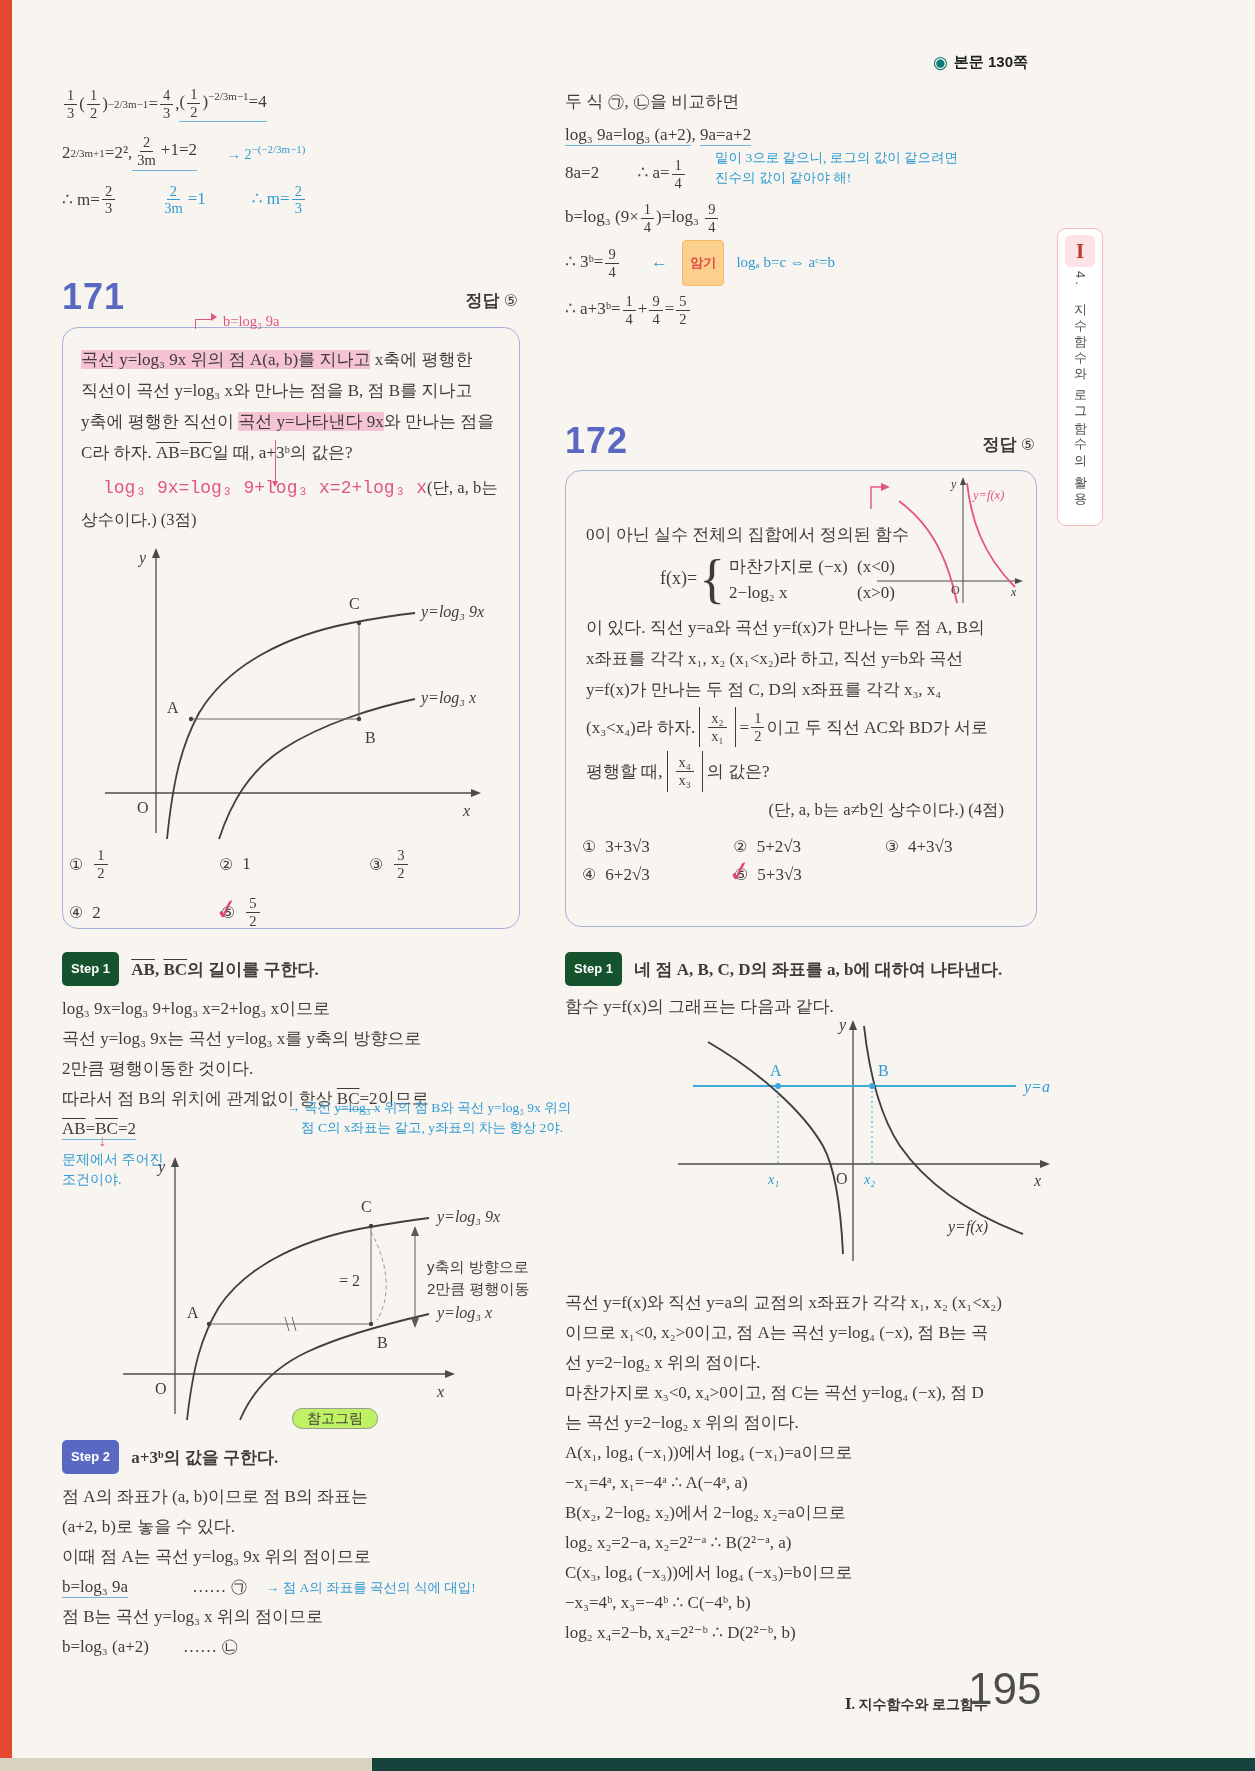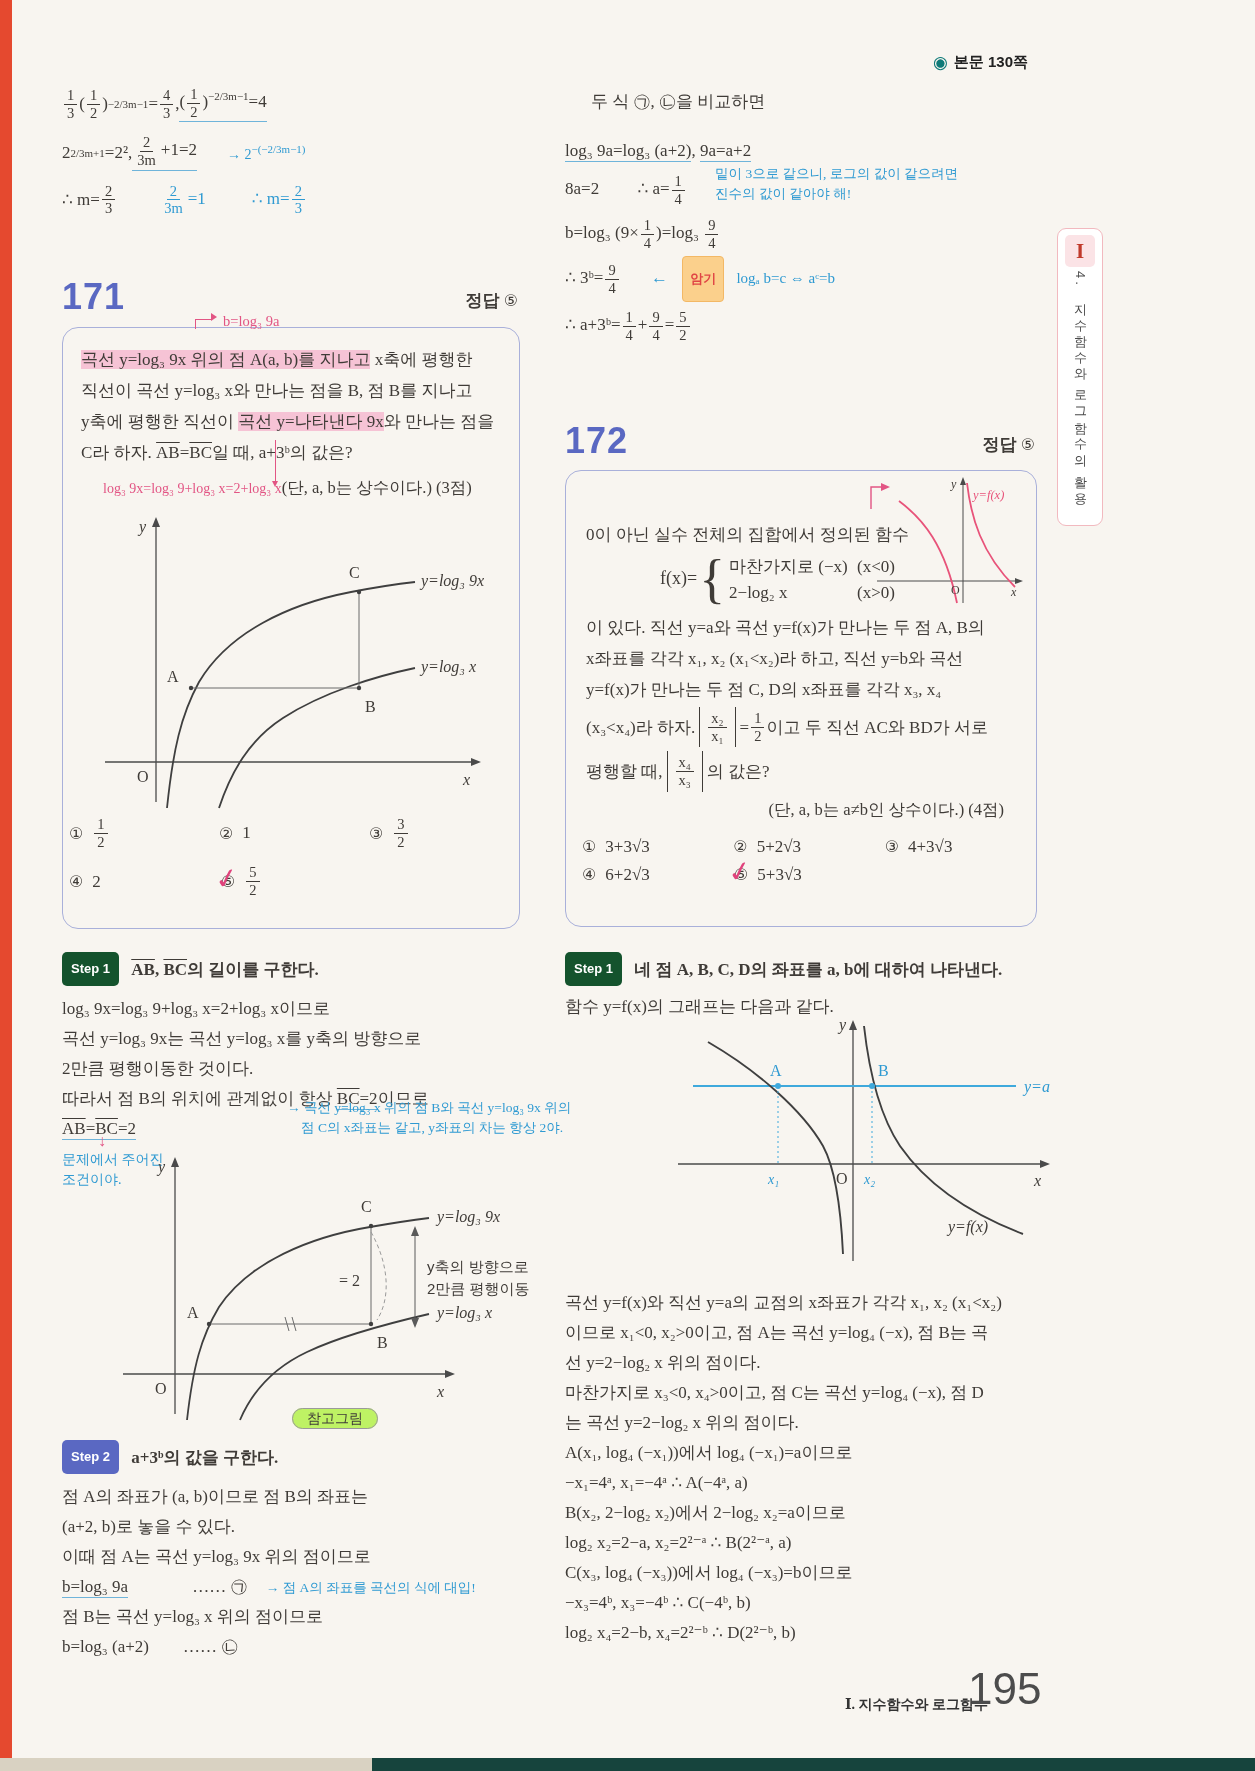--- a/index.html
+++ b/index.html
@@ -157,21 +157,21 @@
   <div class="abs pink" style="left:132px;top:-15px;font-size:14.5px;white-space:nowrap;">
     <span class="corner"></span><span class="tri-r"></span><span>b=log₃ 9a</span>
   </div>
   <div class="varrow" style="left:212px;top:112px;height:44px;"></div>
   <div class="qtext" style="padding:16px 18px 0 18px;">
     <div><span class="hl">곡선 y=log₃ 9x 위의 점 A(a, b)를 지나고</span><span> x축에 평행한</span></div>
     <div>직선이 곡선 y=log₃ x와 만나는 점을 B, 점 B를 지나고</div>
     <div><span>y축에 평행한 직선이 </span><span class="hl">곡선 y=나타낸다 9x</span><span>와 만나는 점을</span></div>
     <div><span>C라 하자. </span><span class="ol">AB</span><span>=</span><span class="ol">BC</span><span>일 때, a+3ᵇ의 값은?</span></div>
     <div style="margin-top:4px;">
-      <span class="pink" style="font-size:14px;margin-left:22px;">log₃ 9x=log₃ 9+log₃ x=2+log₃ x</span><span style="font-size:16.5px;">(단, a, b는 상수이다.) (3점)</span>
+      <span class="pink" style="font-size:18px;margin-left:22px;font-family:Liberation Mono, monospace;">log₃ 9x=log₃ 9+log₃ x=2+log₃ x</span><span style="font-size:16.5px;">(단, a, b는 상수이다.) (3점)</span>
     </div>
   </div>
   <svg width="420" height="300" viewBox="0 0 420 300" style="display:block;margin:6px 0 2px 18px;">
     <line x1="75" y1="14" x2="75" y2="292" stroke="#4a4a4a" stroke-width="1.3"></line>
     <polygon points="75,7 71,17 79,17" fill="#4a4a4a"></polygon>
     <line x1="24" y1="252" x2="392" y2="252" stroke="#4a4a4a" stroke-width="1.3"></line>
     <polygon points="400,252 390,248 390,256" fill="#4a4a4a"></polygon>
     <path d="M86,298 C92,240 100,205 118,172 C148,122 208,94 270,82 C296,77 316,74 334,72" fill="none" stroke="#3f3f3f" stroke-width="1.8"></path>
     <path d="M138,298 C150,262 168,230 202,208 C242,182 296,166 334,158" fill="none" stroke="#3f3f3f" stroke-width="1.8"></path>
     <line x1="110" y1="178" x2="278" y2="178" stroke="#6a6a6a" stroke-width="1"></line>
@@ -284,22 +284,22 @@
   <div>
     <span class="u-blue">b=log₃ 9a</span>
     <span style="margin-left:60px;">…… ㉠</span>
     <span class="blue note-s" style="margin-left:14px;"><span>→</span> <span>점 A의 좌표를 곡선의 식에 대입!</span></span>
   </div>
   <div>점 B는 곡선 y=log₃ x 위의 점이므로</div>
   <div><span>b=log₃ (a+2)</span><span style="margin-left:34px;">…… ㉡</span></div>
 </div>
 
 <div class="abs" style="left:565px;top:86px;width:490px;">
-  <div style="line-height:32px;margin-left:26px;">두 식 ㉠, ㉡을 비교하면</div>
-  <div style="line-height:34px;margin-top:16px;">
+  <div style="line-height:32px;">두 식 ㉠, ㉡을 비교하면</div>
+  <div style="line-height:34px;">
     <span class="u-blue">log₃ 9a=log₃ (a+2)</span><span>, </span><span class="u-blue">9a=a+2</span>
   </div>
   <div style="line-height:42px;position:relative;">
     <span>8a=2</span>
     <span style="margin-left:34px;">∴ a=</span><span class="frac">
         <span class="fn">1</span>
         <span class="fd">4</span>
       </span>
     <span class="blue note-s abs" style="left:150px;top:-4px;width:340px;font-family:Liberation Serif, serif;">
       <span>밑이 3으로 같으니, 로그의 값이 같으려면</span><br><span>진수의 값이 같아야 해!</span>

